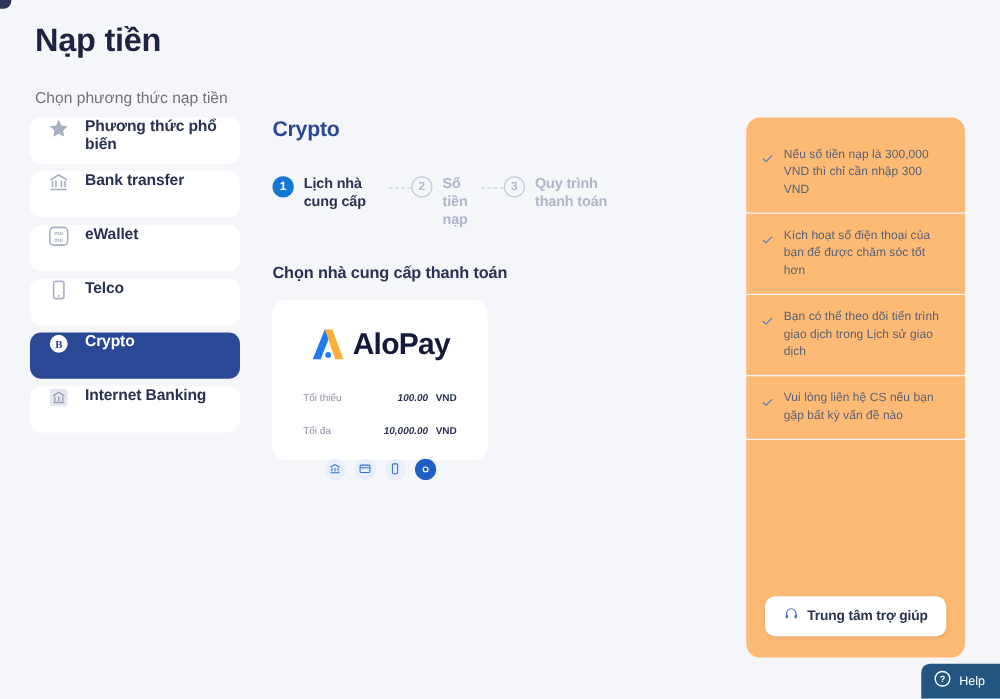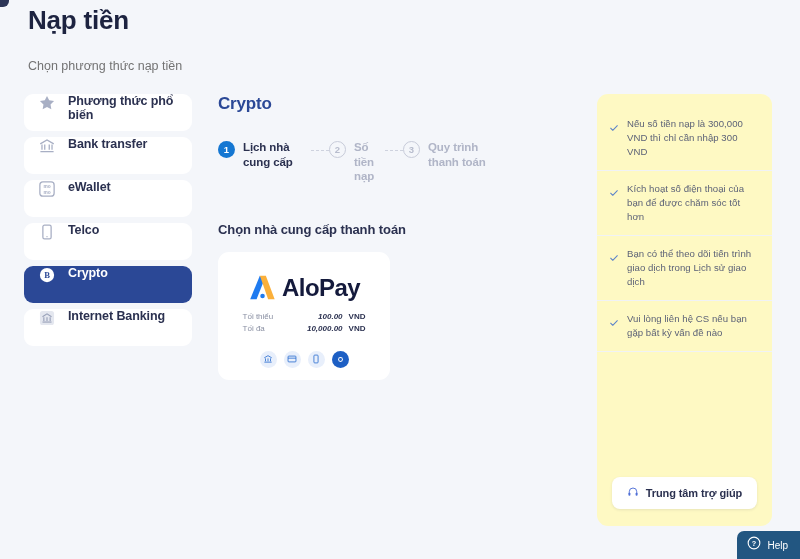--- a/index.html
+++ b/index.html
@@ -13,21 +13,21 @@
 
   
   .corner-frag {
     position: absolute; left: 0; top: 0;
     width: 9px; height: 7px;
     background: #2c3557;
     border-bottom-right-radius: 6px;
   }
 
   
-  .header { position: absolute; left: 28px; top: 4px; }
+  .header { position: absolute; left: 28px; top: 16px; }
   .page-title {
     font-size: 26px; font-weight: 700; color: #1d2340;
     letter-spacing: -0.2px; line-height: 32px;
   }
   .page-sub {
     font-size: 12.5px; color: #737373; margin-top: 22px; line-height: 16px;
   }
 
   
   .sidebar {
@@ -71,55 +71,55 @@
   .step.inactive .step-label { color: #b0b5c7; }
   .step-w1 { width: 93px; }
   .step-w2 { width: 56px; }
   .step-w3 { width: 92px; }
   .step-conn {
     width: 18px; margin-top: 10px; flex: 0 0 18px;
     border-top: 1.5px dashed #ced2de; height: 0;
   }
 
   .section-title {
-    margin-top: 38px; font-size: 13px; font-weight: 700;
+    margin-top: 26px; font-size: 13px; font-weight: 700;
     color: #2b3150; letter-spacing: -0.1px;
   }
 
   .provider-card {
     margin-top: 15px; width: 172px; height: 128px;
     background: #ffffff; border-radius: 11px;
     display: flex; flex-direction: column; align-items: center;
     padding-top: 22px; cursor: pointer;
   }
   .logo-row { display: flex; align-items: center; gap: 6px; }
   .logo-mark { width: 28px; height: 27px; display:block; }
   .logo-text {
     font-size: 24px; font-weight: 700; color: #141a3c; letter-spacing: -0.6px;
   }
   .limit-row {
     display: flex; gap: 6px; font-size: 8px; line-height: 12px;
-    color: #7b8195; white-space: nowrap; justify-content: flex-start;
+    color: #7b8195; white-space: nowrap; justify-content: flex-start; margin-top: 14px;
   }
   .limit-k { width: 42px; color: #8a90a3; }
   .limit-v { font-weight: 700; color: #2b3150; text-align: right; width: 52px; font-style: italic; }
   .limit-u { color: #2b3150; font-weight: 700; }
   .pay-icons { display: flex; gap: 7px; margin-top: 16px; }
   .pay-badge {
     width: 17px; height: 17px; border-radius: 50%;
     background: #e8effb; display: flex; align-items: center; justify-content: center;
   }
   .pay-badge.filled { background: #1d5fc4; }
   .pay-badge svg { display: block; }
 
   
   .info-panel {
     position: absolute; left: 597px; top: 94px;
     width: 175px; height: 432px;
-    background: #fef9c3; border-radius: 11px;
+    background: #fdba74; border-radius: 11px;
     padding: 12px 0 0 0;
   }
   .info-item {
     display: flex; gap: 8px; padding: 11px 14px 11px 12px;
     border-bottom: 1px solid #f0f2f6;
   }
   .info-item:last-of-type { border-bottom: none; }
   .check { width: 10px; height: 10px; flex: 0 0 10px; margin-top: 2px; }
   .info-text {
     font-size: 9.6px; line-height: 14px; color: #5c6277; letter-spacing: 0.05px;

